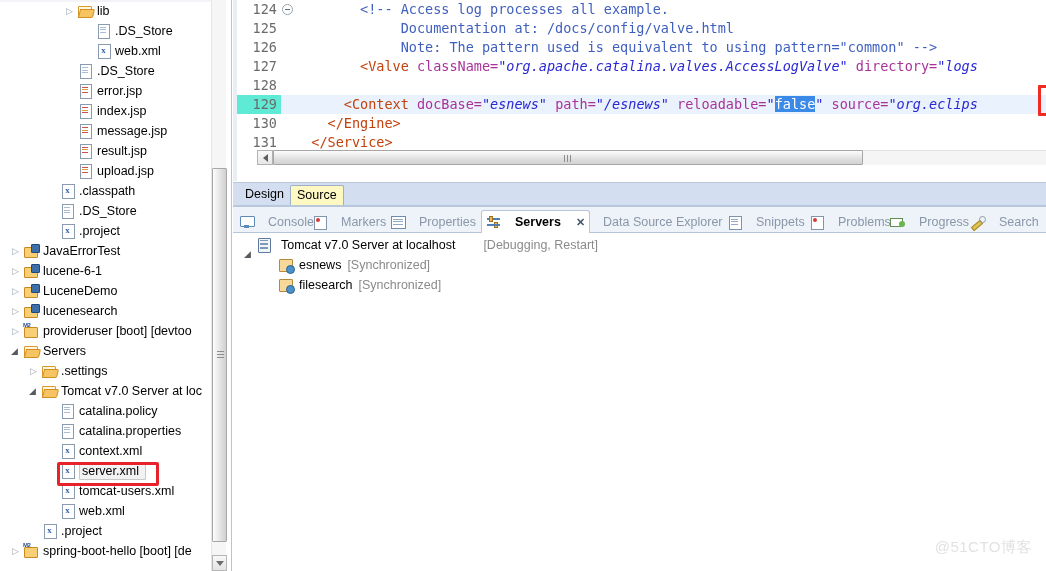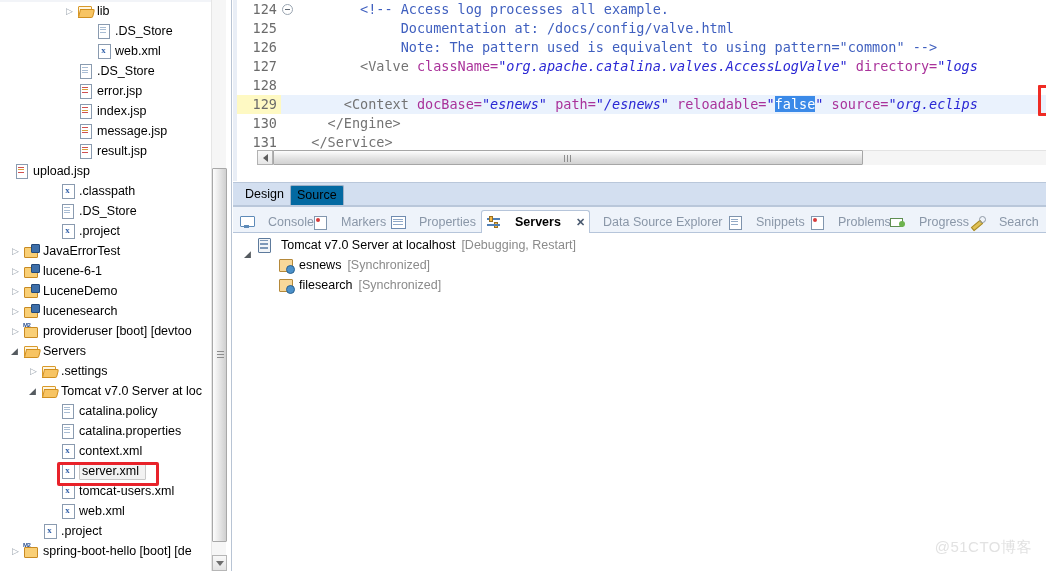--- a/index.html
+++ b/index.html
@@ -293,21 +293,21 @@
   .gutter {
     position: absolute;
     left: 0; top: 0;
     width: 44px; height: 19px;
     text-align: right;
     padding-right: 4px;
     color: #6b6b6b;
     font-size: 13.5px;
     background: #ffffff;
   }
-  .cline.hl .gutter { background: #fef9c3; }
+  .cline.hl .gutter { background: #5eead4; }
   .fold {
     position: absolute;
     left: 45px; top: 4px;
     width: 11px; height: 11px;
     border: 1px solid #9aa5b1;
     border-radius: 50%;
     background: #ffffff;
   }
   .fold::after {
     content: "";
@@ -320,21 +320,21 @@
     left: 0; top: 2px;
     width: 12px; height: 15px;
     background:
       repeating-conic-gradient(#8fb7e8 0% 25%, #ffffff 0% 50%) 0 0 / 3px 3px;
   }
   .ctext {
     position: absolute;
     left: 58px; top: 0;
     height: 19px;
   }
-  .tag { color: #737373; }
+  .tag { color: #c2410c; }
   .attr { color: #a9329a; }
   .val { color: #2a27d4; font-style: italic; }
   .cmt { color: #3f5fbf; }
   .plain { color: #2a27d4; }
   .sel {
     background: #3b8ae8;
     color: #ffffff;
   }
 
   
@@ -406,21 +406,21 @@
     top: 2px;
     height: 21px;
     font-size: 12.5px;
     line-height: 19px;
     padding: 0 6px;
     color: #000000;
   }
   #ds-tab-design { left: 6px; }
   #ds-tab-source {
     left: 57px;
-    background: #0369a1;
+    background: #fef9c3;
     border: 1px solid #9fb0c6;
     border-bottom: none;
     border-radius: 2px 2px 0 0;
   }
 
   
   #views {
     position: absolute;
     left: 233px; top: 206px;
     width: 813px; height: 365px;
@@ -749,21 +749,21 @@
         <div class="trow" style="padding-left: 64px;">
           <span class="arrow none"></span>
           <span class="ticon ic-jsp"></span>
           <span class="tlabel">message.jsp</span>
         </div>
         <div class="trow" style="padding-left: 64px;">
           <span class="arrow none"></span>
           <span class="ticon ic-jsp"></span>
           <span class="tlabel">result.jsp</span>
         </div>
-        <div class="trow" style="">
+        <div class="trow" style="padding-left: 64px;">
           <span class="arrow none"></span>
           <span class="ticon ic-jsp"></span>
           <span class="tlabel">upload.jsp</span>
         </div>
         <div class="trow" style="padding-left: 46px;">
           <span class="arrow none"></span>
           <span class="ticon ic-xml"></span>
           <span class="tlabel">.classpath</span>
         </div>
         <div class="trow" style="padding-left: 46px;">
@@ -956,21 +956,21 @@
           <span class="vicon ic-search"></span>
           <span>Search</span>
         </div>
       </div>
     <div id="servers-tree">
         <div class="srow" style="padding-left: 10px;">
           <span class="sarrow">
             <span>◢</span>
           </span>
           <span class="sicon ic-server"></span>
-          <span class="selected-outline" style="display: flex; align-items: center; padding: 0px 4px; height: 18px;">
+          <span class="selected-outline" style="display: flex; align-items: center; padding: 0px 4px; height: 18px; gap: 22px;">
             <span class="smain">Tomcat v7.0 Server at localhost</span>
             <span class="ssync">[Debugging, Restart]</span>
           </span>
         </div>
         <div class="srow" style="padding-left: 32px;">
           <span class="sarrow"></span>
           <span class="sicon ic-module"></span>
           <span style="display: flex; align-items: center; text-align: right;">
             <span class="smain">esnews</span>
             <span class="ssync">[Synchronized]</span>

